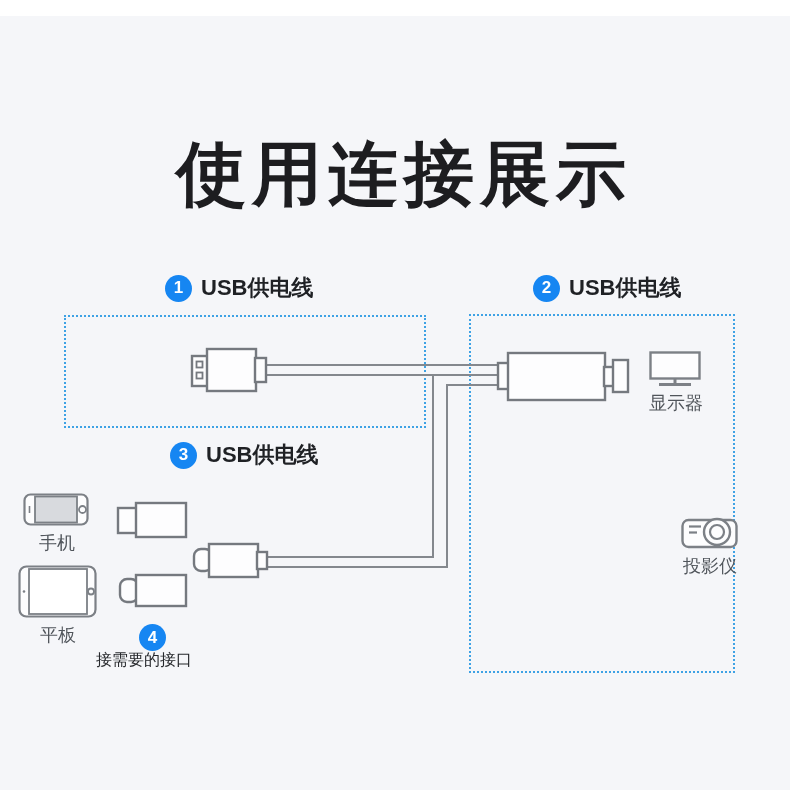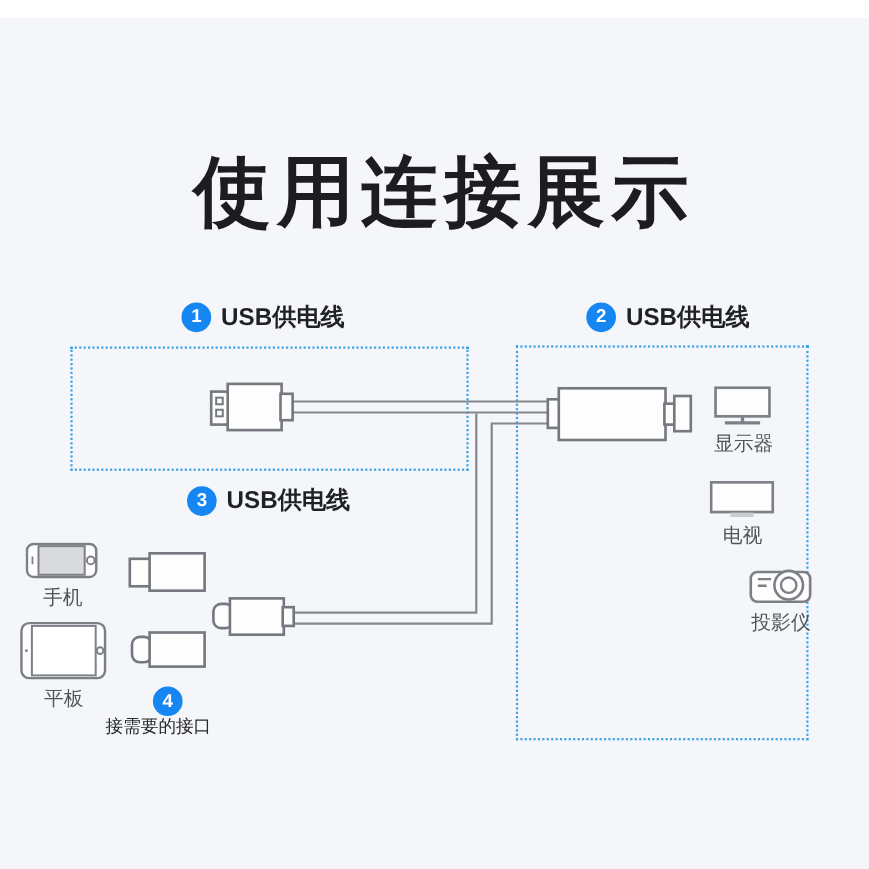--- a/index.html
+++ b/index.html
@@ -63,27 +63,20 @@
 
   <div class="device" style="left:648px;top:335px;width:56px;justify-content:center;">
     <svg width="54" height="36" viewBox="0 0 54 36">
       <rect x="1.5" y="1.5" width="49" height="26" fill="#fdfdfe" stroke="#7c8086" stroke-width="2.4"></rect>
       <line x1="26" y1="27" x2="26" y2="33" stroke="#7c8086" stroke-width="3"></line>
       <line x1="10" y1="33.5" x2="42" y2="33.5" stroke="#7c8086" stroke-width="3"></line>
     </svg>
     <div class="dev-label">显示器</div>
   </div>
 
-  <div class="device" style="left:645px;top:421px;width:60px;">
-    <svg width="60" height="34" viewBox="0 0 60 34">
-      <rect x="1.5" y="1.5" width="56" height="27" fill="#fdfdfe" stroke="#7c8086" stroke-width="2.4"></rect>
-      <rect x="19" y="29" width="21" height="4" fill="#c9ccd1"></rect>
-    </svg>
-    <div class="dev-label">电视</div>
-  </div>
 
   <div class="device" style="left:680px;top:500px;width:60px;">
     <svg width="58" height="34" viewBox="0 0 58 34">
       <rect x="1.5" y="4" width="54" height="27" rx="6" fill="#fdfdfe" stroke="#7c8086" stroke-width="2.4"></rect>
       <circle cx="36" cy="16" r="13" fill="#fdfdfe" stroke="#7c8086" stroke-width="2.4"></circle>
       <circle cx="36" cy="16" r="7" fill="none" stroke="#7c8086" stroke-width="2.2"></circle>
       <line x1="8" y1="10.5" x2="20" y2="10.5" stroke="#7c8086" stroke-width="2.2"></line>
       <line x1="8" y1="16.5" x2="16" y2="16.5" stroke="#7c8086" stroke-width="2.2"></line>
     </svg>
     <div class="dev-label">投影仪</div>

